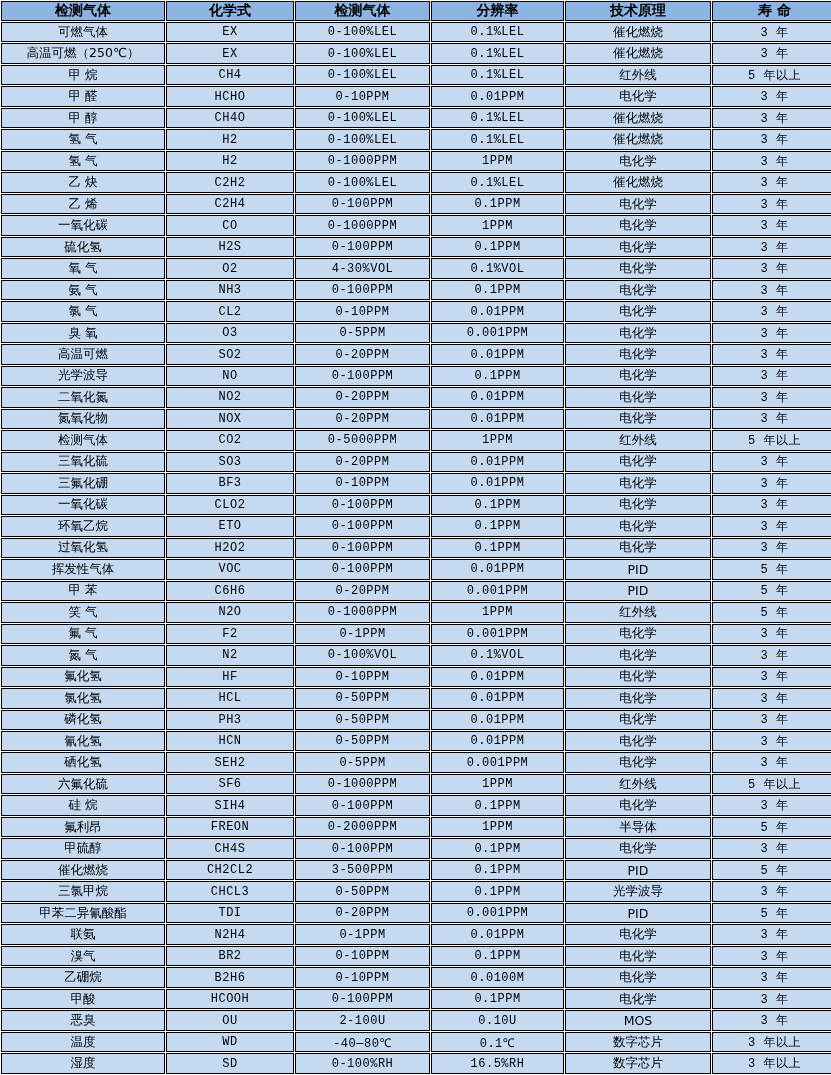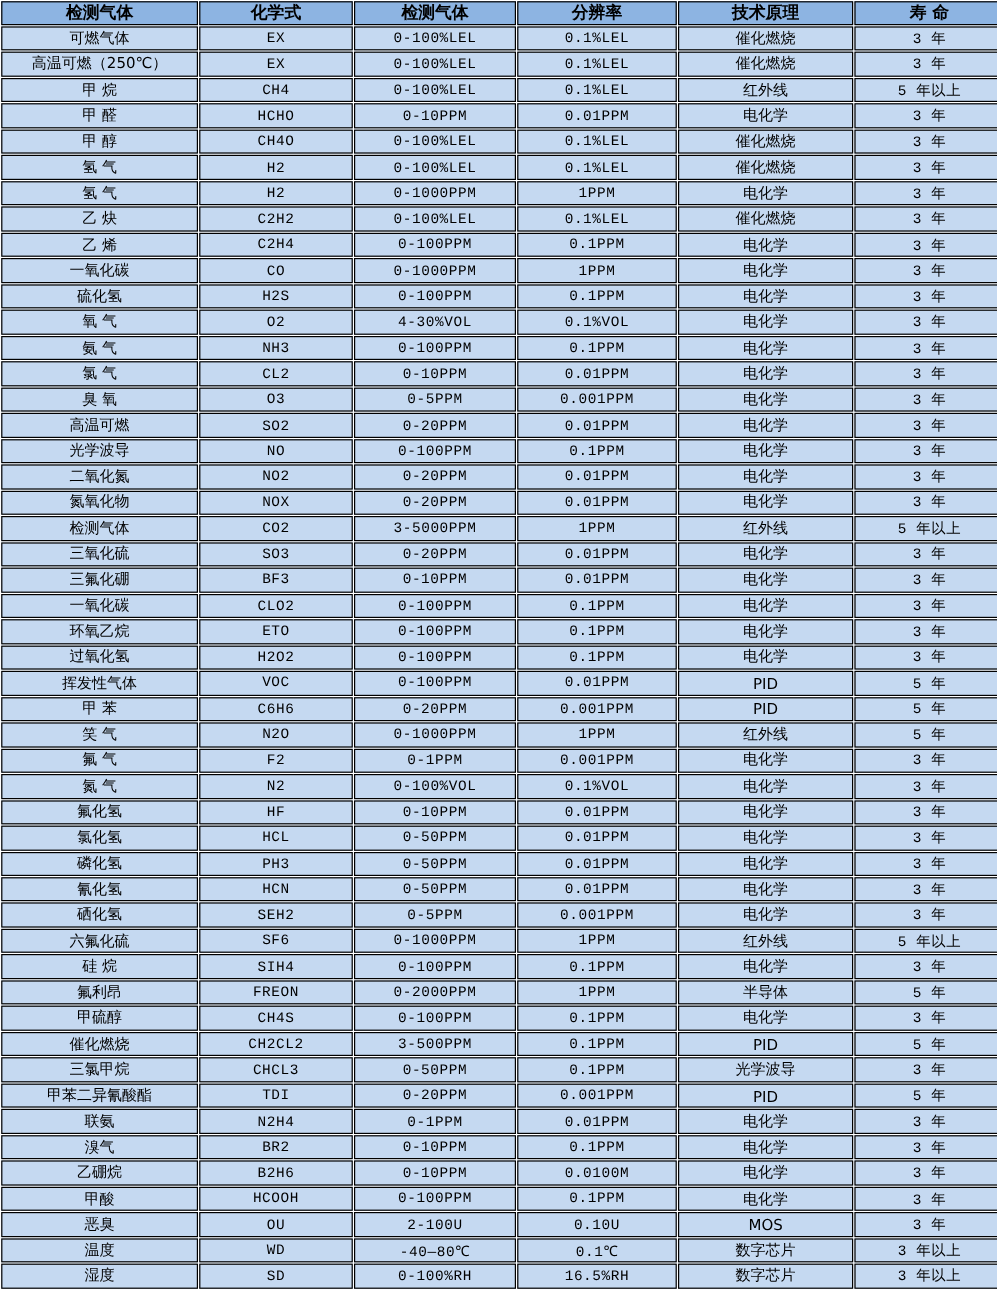--- a/index.html
+++ b/index.html
@@ -220,21 +220,21 @@
           <td class="cn">氮氧化物</td>
           <td>NOX</td>
           <td>0-20PPM</td>
           <td>0.01PPM</td>
           <td class="cn">电化学</td>
           <td>3 年</td>
         </tr>
         <tr>
           <td class="cn">检测气体</td>
           <td>CO2</td>
-          <td>3-5000PPM</td>
+          <td>0-5000PPM</td>
           <td>1PPM</td>
           <td class="cn">红外线</td>
           <td>5 年以上</td>
         </tr>
         <tr>
           <td class="cn">三氧化硫</td>
           <td>SO3</td>
           <td>0-20PPM</td>
           <td>0.01PPM</td>
           <td class="cn">电化学</td>

